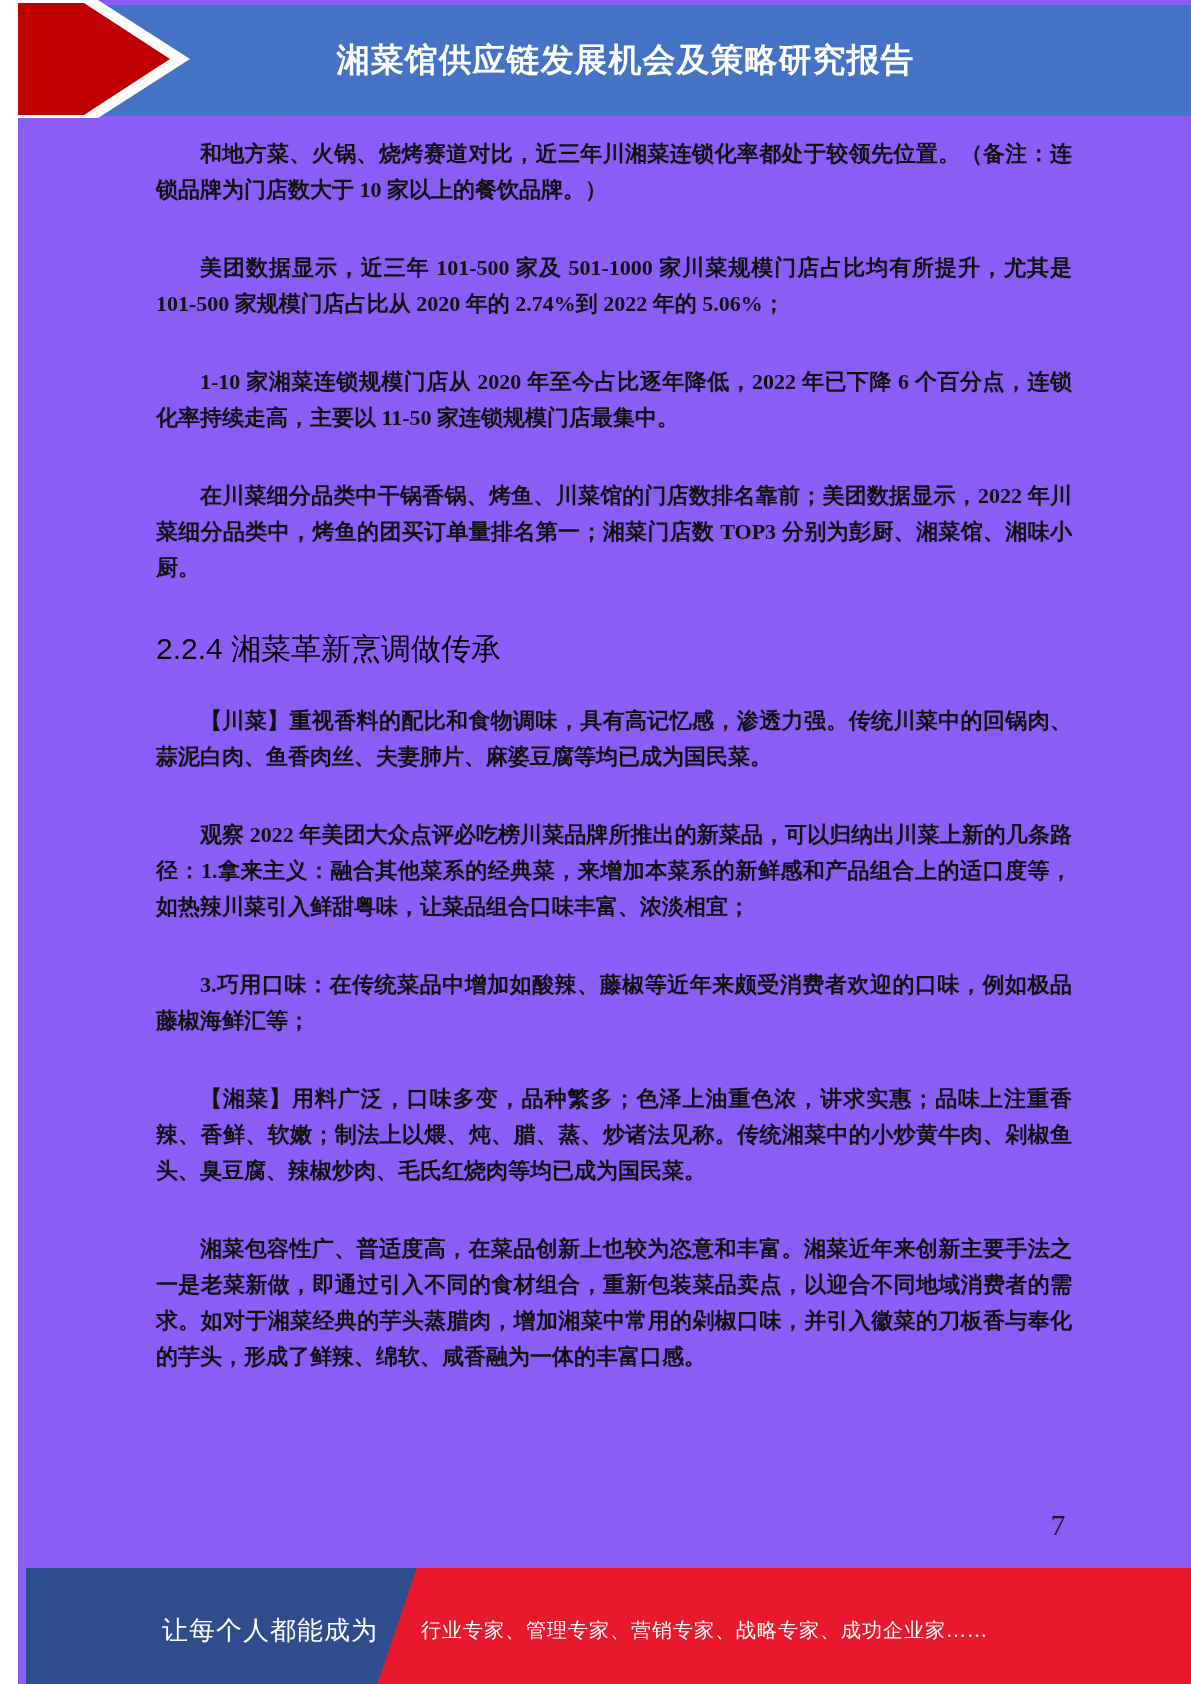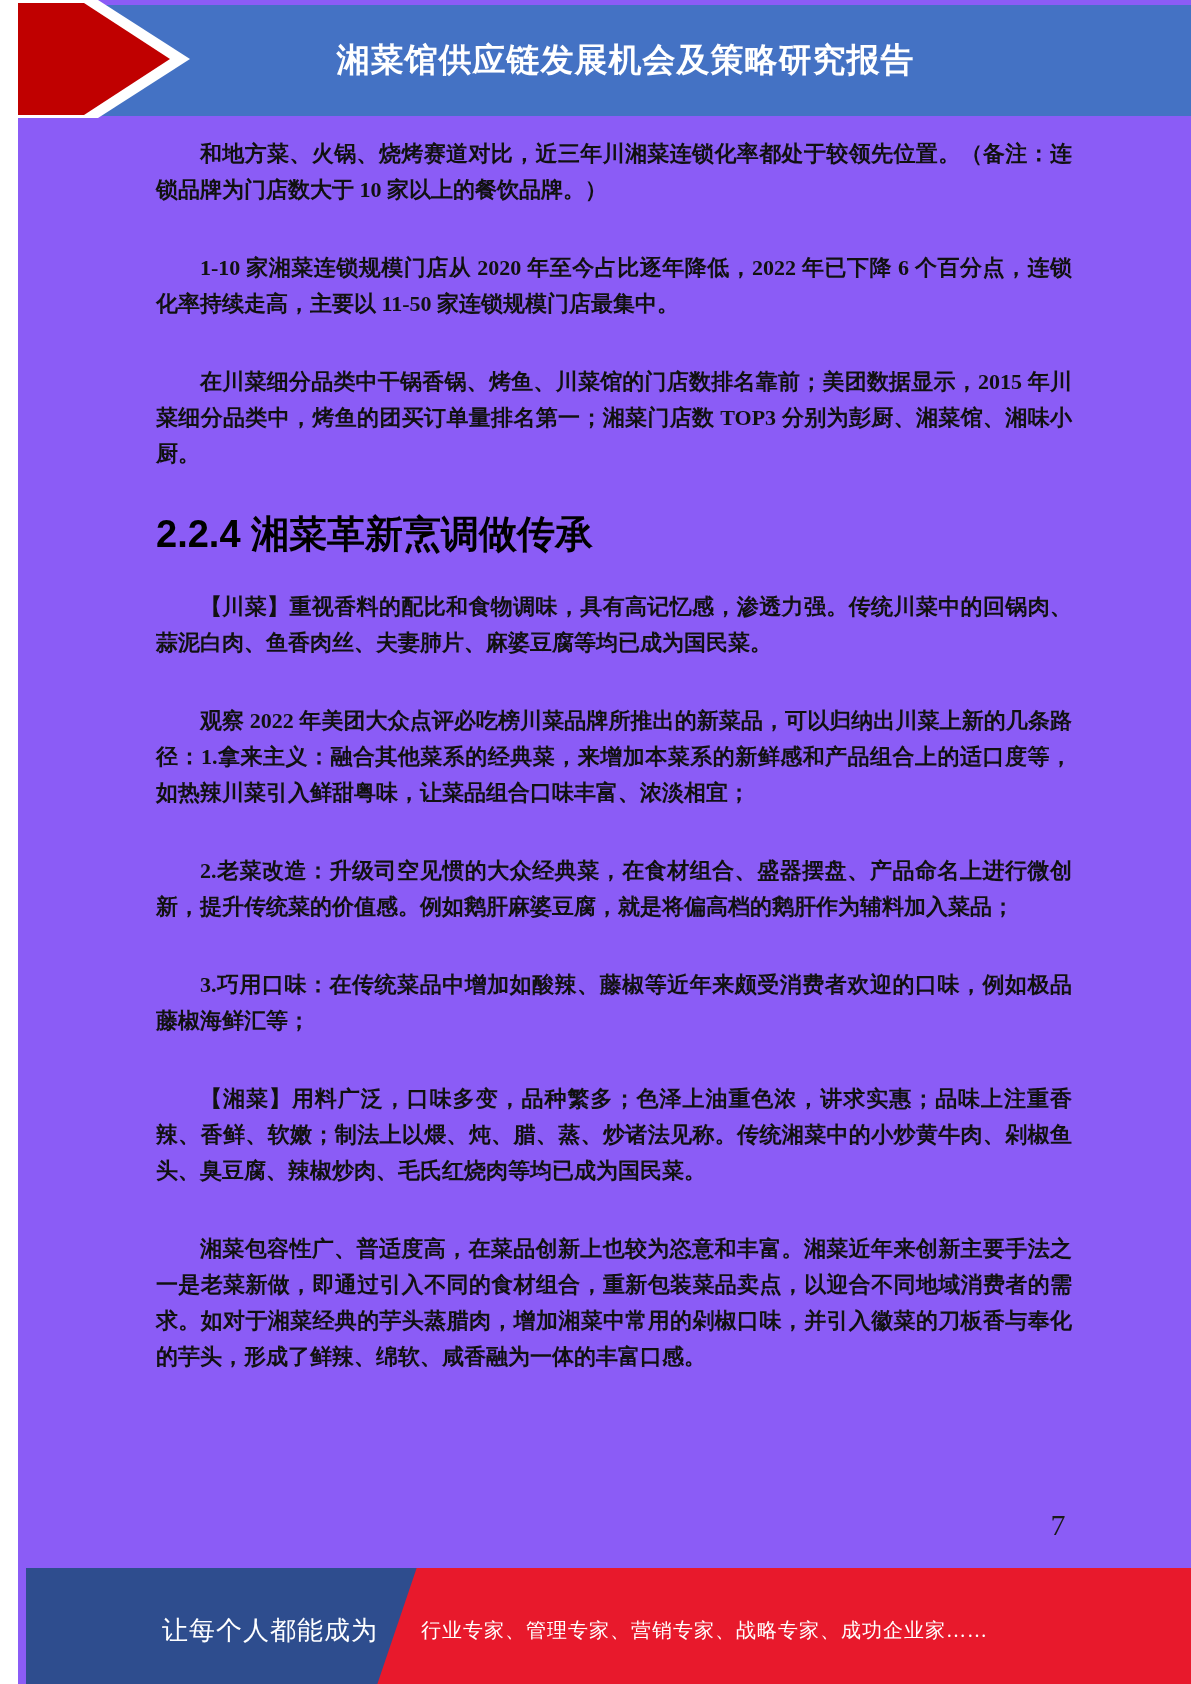--- a/index.html
+++ b/index.html
@@ -52,22 +52,22 @@
     line-height:36px;
     text-align:justify;
   }
   .content p{
     margin:0 0 42px 0;
     text-indent:2em;
     font-weight:bold;
   }
   .section-heading{
     font-family:"Liberation Sans","DejaVu Sans",sans-serif;
-    font-weight:bold;
-    font-size:38px;
+    font-weight:normal;
+    font-size:30px;
     line-height:41px;
     margin:3px 0 34px 0;
     text-indent:0;
     color:#000000;
     text-align:left;
   }
 
   
   .page-number{
     position:absolute;
@@ -123,28 +123,28 @@
   <div class="header-bar">
     <span class="header-title">湘菜馆供应链发展机会及策略研究报告</span>
   </div>
   <svg class="header-arrow" viewBox="0 0 176 118" xmlns="http://www.w3.org/2000/svg" aria-hidden="true">
     <polygon points="0,0 80,0 172,59 80,118 0,118" fill="#ffffff"></polygon>
     <polygon points="0,3 66,3 152,59 66,115 0,115" fill="var(--arrow-red)"></polygon>
   </svg>
 
   <div class="content">
     <p>和地方菜、火锅、烧烤赛道对比，近三年川湘菜连锁化率都处于较领先位置。（备注：连锁品牌为门店数大于 10 家以上的餐饮品牌。）</p>
+    <p>美团数据显示，近三年 101-500 家及 501-1000 家川菜规模门店占比均有所提升，尤其是 101-500 家规模门店占比从 2020 年的 2.74%到 2022 年的 5.06%；</p>
     <p>1-10 家湘菜连锁规模门店从 2020 年至今占比逐年降低，2022 年已下降 6 个百分点，连锁化率持续走高，主要以 11-50 家连锁规模门店最集中。</p>
-    <p>在川菜细分品类中干锅香锅、烤鱼、川菜馆的门店数排名靠前；美团数据显示，2015 年川菜细分品类中，烤鱼的团买订单量排名第一；湘菜门店数 TOP3 分别为彭厨、湘菜馆、湘味小厨。</p>
+    <p>在川菜细分品类中干锅香锅、烤鱼、川菜馆的门店数排名靠前；美团数据显示，2022 年川菜细分品类中，烤鱼的团买订单量排名第一；湘菜门店数 TOP3 分别为彭厨、湘菜馆、湘味小厨。</p>
 
     <h2 class="section-heading">2.2.4 湘菜革新烹调做传承</h2>
 
     <p>【川菜】重视香料的配比和食物调味，具有高记忆感，渗透力强。传统川菜中的回锅肉、蒜泥白肉、鱼香肉丝、夫妻肺片、麻婆豆腐等均已成为国民菜。</p>
     <p>观察 2022 年美团大众点评必吃榜川菜品牌所推出的新菜品，可以归纳出川菜上新的几条路径：1.拿来主义：融合其他菜系的经典菜，来增加本菜系的新鲜感和产品组合上的适口度等，如热辣川菜引入鲜甜粤味，让菜品组合口味丰富、浓淡相宜；</p>
-    <p>2.老菜改造：升级司空见惯的大众经典菜，在食材组合、盛器摆盘、产品命名上进行微创新，提升传统菜的价值感。例如鹅肝麻婆豆腐，就是将偏高档的鹅肝作为辅料加入菜品；</p>
     <p>3.巧用口味：在传统菜品中增加如酸辣、藤椒等近年来颇受消费者欢迎的口味，例如极品藤椒海鲜汇等；</p>
     <p>【湘菜】用料广泛，口味多变，品种繁多；色泽上油重色浓，讲求实惠；品味上注重香辣、香鲜、软嫩；制法上以煨、炖、腊、蒸、炒诸法见称。传统湘菜中的小炒黄牛肉、剁椒鱼头、臭豆腐、辣椒炒肉、毛氏红烧肉等均已成为国民菜。</p>
     <p>湘菜包容性广、普适度高，在菜品创新上也较为恣意和丰富。湘菜近年来创新主要手法之一是老菜新做，即通过引入不同的食材组合，重新包装菜品卖点，以迎合不同地域消费者的需求。如对于湘菜经典的芋头蒸腊肉，增加湘菜中常用的剁椒口味，并引入徽菜的刀板香与奉化的芋头，形成了鲜辣、绵软、咸香融为一体的丰富口感。</p>
   </div>
 
   <div class="page-number">7</div>
 
   <div class="footer">
     <div class="footer-red-shape"></div>
     <div class="footer-blue-shape"></div>

